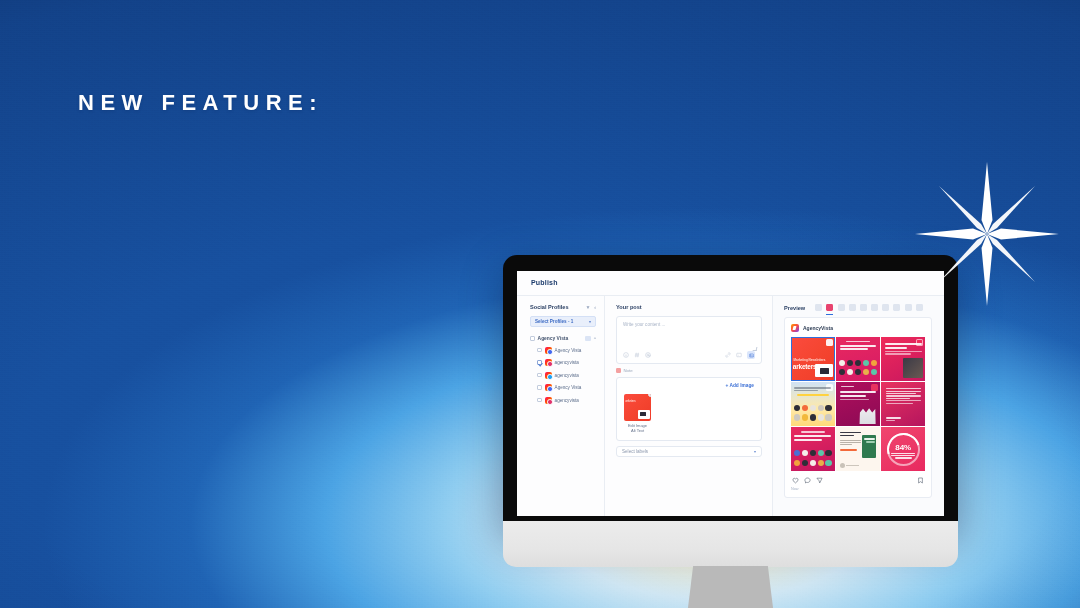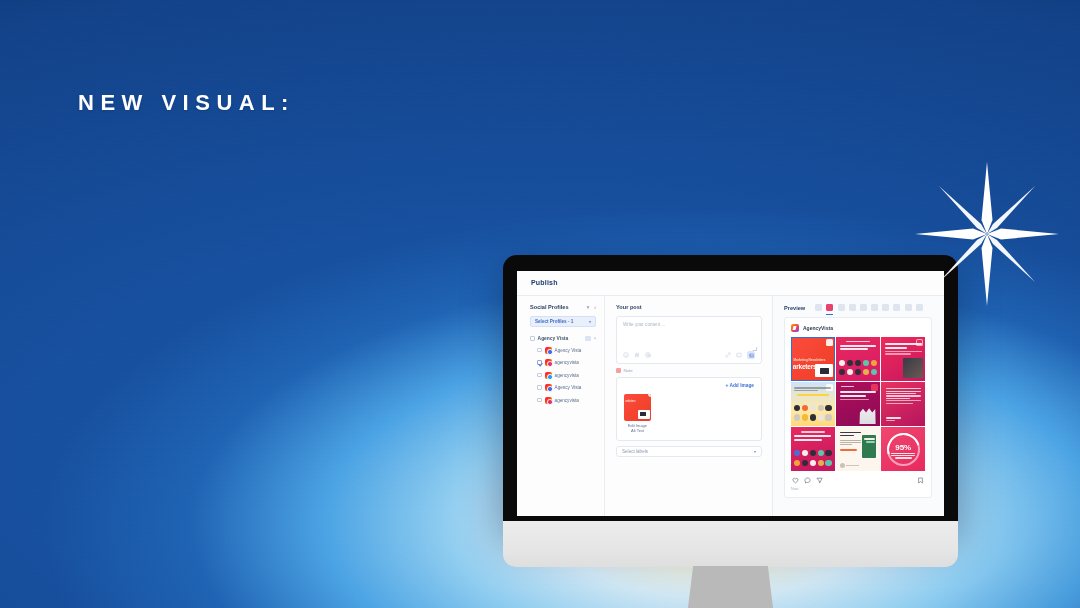--- a/index.html
+++ b/index.html
@@ -256,21 +256,21 @@
 </head>
 <body>
 
 <div id="bg">
   <div class="bg-base"></div>
   <div class="bg-vignette"></div>
   <div class="bg-noise"></div>
 </div>
 
 <div id="headline">
-  <div class="eyebrow">NEW VISUAL:</div>
+  <div class="eyebrow">NEW FEATURE:</div>
 </div>
 
 <div id="sparkle">
   <svg viewBox="0 0 148 148" width="148" height="148" aria-hidden="true">
     <g fill="#ffffff">
       <path d="M74 2 L79.5 60 L74 74 L68.5 60 Z"></path>
       <path d="M74 146 L79.5 88 L74 74 L68.5 88 Z"></path>
       <path d="M2 74 L60 79.5 L74 74 L60 68.5 Z"></path>
       <path d="M146 74 L88 79.5 L74 74 L88 68.5 Z"></path>
       <path d="M26 26 L68 64 L74 74 L64 68 Z" opacity=".95"></path>
@@ -565,21 +565,21 @@
                 <span style="position:absolute;right:8%;top:18%;width:32%;height:52%;background:#2f7a4f;border-radius:1px"></span>
                 <span style="position:absolute;right:11%;top:24%;width:26%;height:2px;background:#eaf3ec;border-radius:1px"></span>
                 <span style="position:absolute;right:11%;top:31%;width:20%;height:1.6px;background:#9ecfb1;border-radius:1px"></span>
                 <span style="position:absolute;left:8%;bottom:8%;width:5px;height:5px;border-radius:50%;background:#c9c2b8"></span>
                 <span style="position:absolute;left:22%;bottom:11%;width:30%;height:1px;background:#cdc6bc"></span>
               </div>
 
               <div class="cell" style="background:linear-gradient(150deg,#f0476f 0%,#e8295f 100%)">
                 <span style="position:absolute;left:12%;top:12%;right:12%;bottom:12%;border-radius:50%;border:2.6px solid rgba(255,255,255,.55)"></span>
                 <span style="position:absolute;left:12%;top:12%;right:12%;bottom:12%;border-radius:50%;border:2.6px solid #fff;border-right-color:transparent;border-bottom-color:transparent;transform:rotate(28deg)"></span>
-                <span style="position:absolute;left:0;right:0;top:36%;text-align:center;color:#fff;font-size:8px;font-weight:700">95%</span>
+                <span style="position:absolute;left:0;right:0;top:36%;text-align:center;color:#fff;font-size:8px;font-weight:700">84%</span>
                 <span class="c-sub" style="top:58%;left:22%;right:22%">
                     <i style="background:rgba(255,255,255,.85)"></i>
                     <i style="background:rgba(255,255,255,.85)"></i>
                     <i style="width:70%;margin:0 auto;background:rgba(255,255,255,.85)"></i>
                   </span>
               </div>
 
             </div>
 
             <div class="ig-actions">

